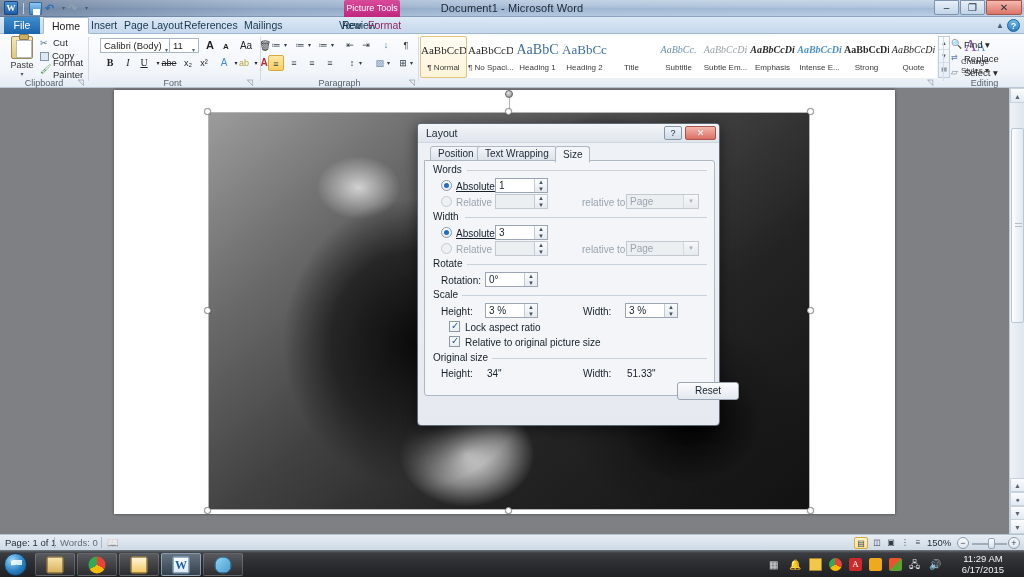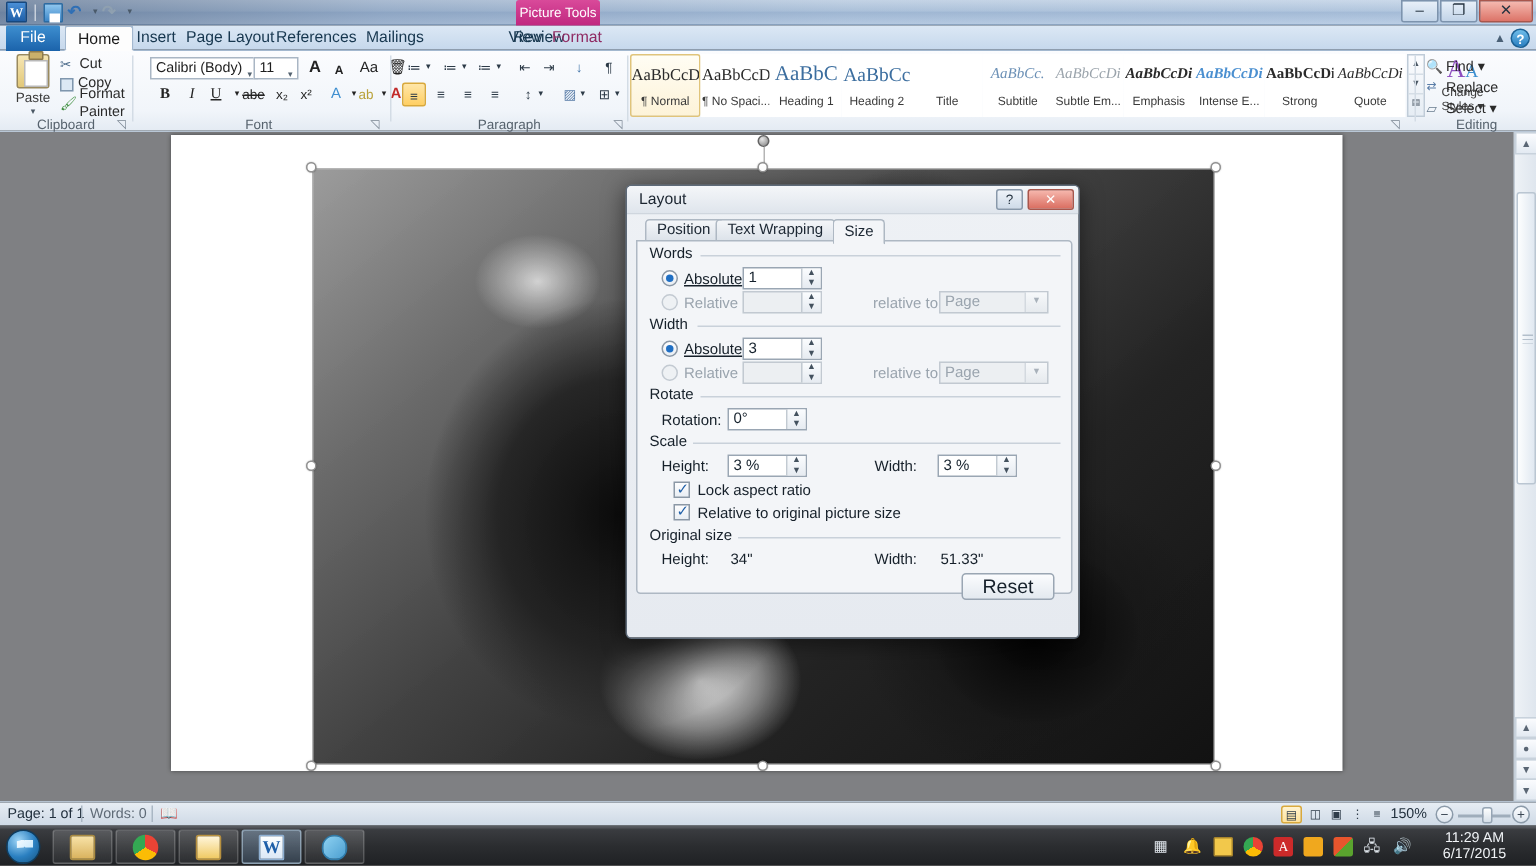--- a/index.html
+++ b/index.html
@@ -288,21 +288,21 @@
   .combo .txt { position:absolute; left:3px; top:1px; font-size:10px; color:#9aa4ae;}
   .combo .btn { position:absolute; right:0; top:0; width:15px; height:13px;
     border-left:1px solid #d3d9df; background:linear-gradient(to bottom,#f6f8fa,#e6eaee);
     font-size:6px; text-align:center; line-height:13px; color:#a8b1ba;}
   .chk { position:absolute; width:11px; height:11px; border:1px solid #8b98a6;
     background:linear-gradient(to bottom,#fdfdfe,#e9eef4); }
   .chk.on:after { content:"✓"; position:absolute; left:1px; top:-2px; font-size:10px; color:#1f5fa8;}
   .dbtn {
     position:absolute; height:18px; border:1px solid #9aa6b3; border-radius:3px;
     background:linear-gradient(to bottom,#fbfcfe,#e3e9ef);
-    font-size:13px; color:#16202a; text-align:center; line-height:16px;
+    font-size:10px; color:#16202a; text-align:center; line-height:16px;margin-left:36px;
   }
   .dbtn.def { border:1px solid #5b96d0; box-shadow:inset 0 0 0 1px #ddeaf7; }
   .dlg-footer { position:absolute; left:0; top:274px; width:301px; height:28px;
     background:linear-gradient(to bottom,#eaeef3,#dde3ea); border-top:1px solid #cdd5dd;
     border-radius:0 0 3px 3px;}
 </style>
 </head>
 <body>
 
 <div id="app">
@@ -314,20 +314,21 @@
       <span class="qat-icon wordlogo">W</span>
       <span class="qat-sep"></span>
       <span class="qat-icon save-ic"></span>
       <span class="qat-icon undo-ic">↶</span>
       <span class="tiny-caret">▾</span>
       <span class="qat-icon redo-ic">↷</span>
       <span class="tiny-caret">▾</span>
     </div>
 
     <div class="pt-badge">Picture Tools</div>
+    <div class="win-title">Document1 - Microsoft Word</div>
 
     <div class="win-btns">
       <div class="win-btn">–</div>
       <div class="win-btn">❐</div>
       <div class="win-btn close">✕</div>
     </div>
   </div>
 
   <div class="tabsrow">
     <div class="tab file" style="left:4px;width:36px;text-align:center;padding:0;">File</div>

